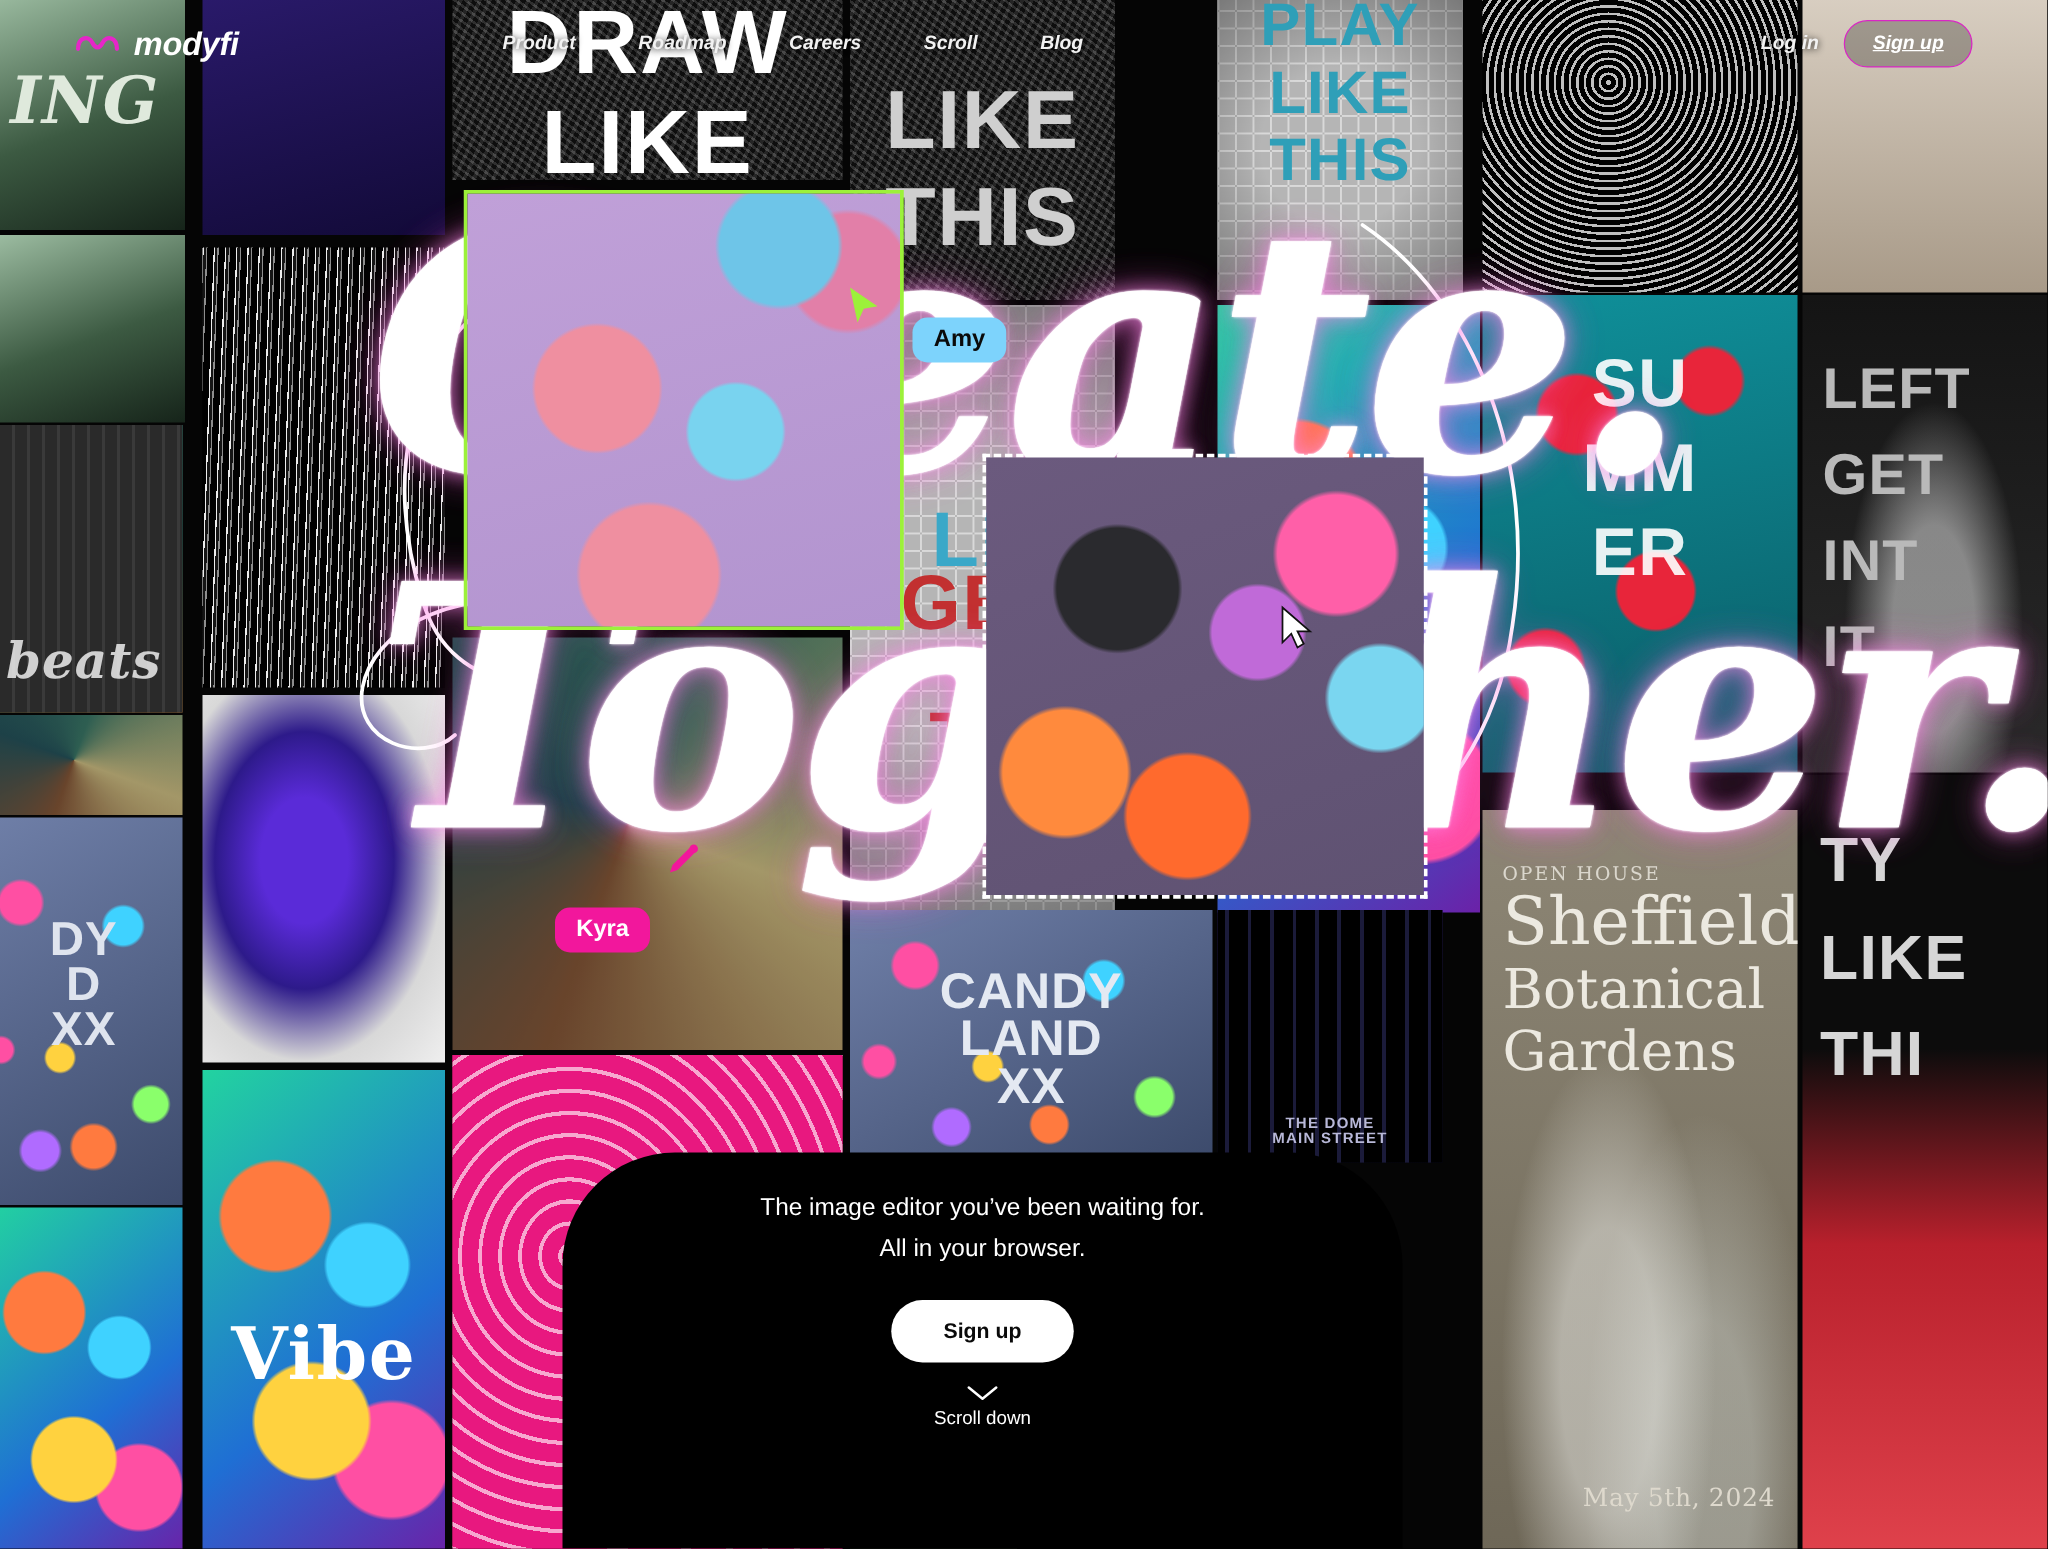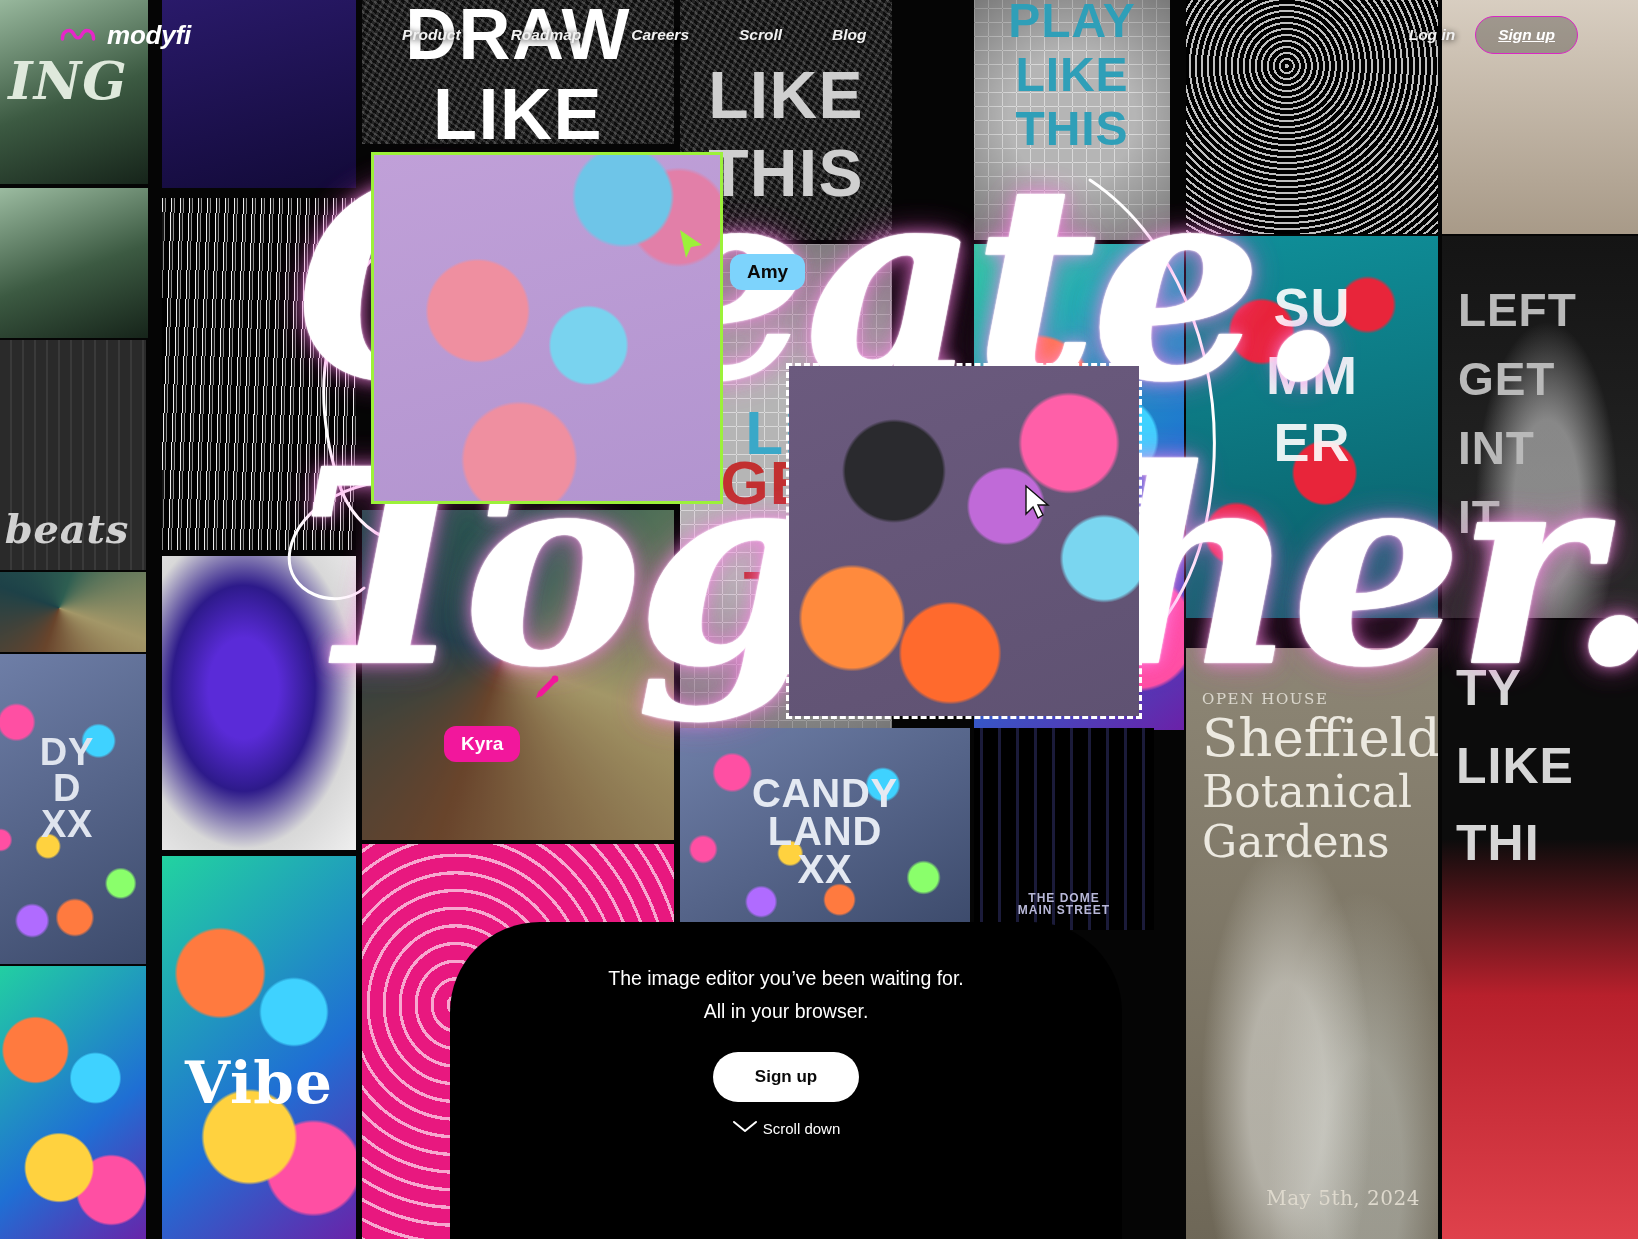--- a/index.html
+++ b/index.html
@@ -140,25 +140,25 @@
     white-space:nowrap; }
   .cur-amy { left:676px; top:228px; }
   .cur-amy .tag { background:#7dd3fc; color:#0a0a0a; margin-left:24px; margin-top:26px; }
   .cur-kyra { left:444px; top:698px; }
   .cur-kyra .tag { background:#f2179c; color:#fff; margin-left:0; margin-top:28px; }
   .cur-white { position:absolute; left:1022px; top:484px; z-index:34; }
 
   
   .cta { position:absolute; z-index:36; left:450px; top:922px; width:672px; height:317px;
     background:#000; border-radius:90px 90px 0 0;
-    display:flex; flex-direction:column; align-items:center; padding-top:40px; }
+    display:flex; flex-direction:column; align-items:center; padding-top:28px; }
   .cta p { color:#fff; font-size:19.5px; line-height:1.68; text-align:center; }
   .cta .btn { margin-top:24px; background:#fff; color:#0a0a0a; font-size:17px; font-weight:700;
     border:none; border-radius:999px; padding:15px 42px; cursor:pointer; }
-  .scroll { margin-top:18px; display:flex; flex-direction:row; align-items:flex-start; gap:5px; }
+  .scroll { margin-top:18px; display:flex; flex-direction:column; align-items:center; gap:5px; }
   .scroll .chev { width:26px; height:13px; }
   .scroll .lb { color:#fff; font-size:15px; }
 
   .squiggle { position:absolute; z-index:24; pointer-events:none; }
 </style>
 </head>
 <body>
 
 <div id="stage">
 

